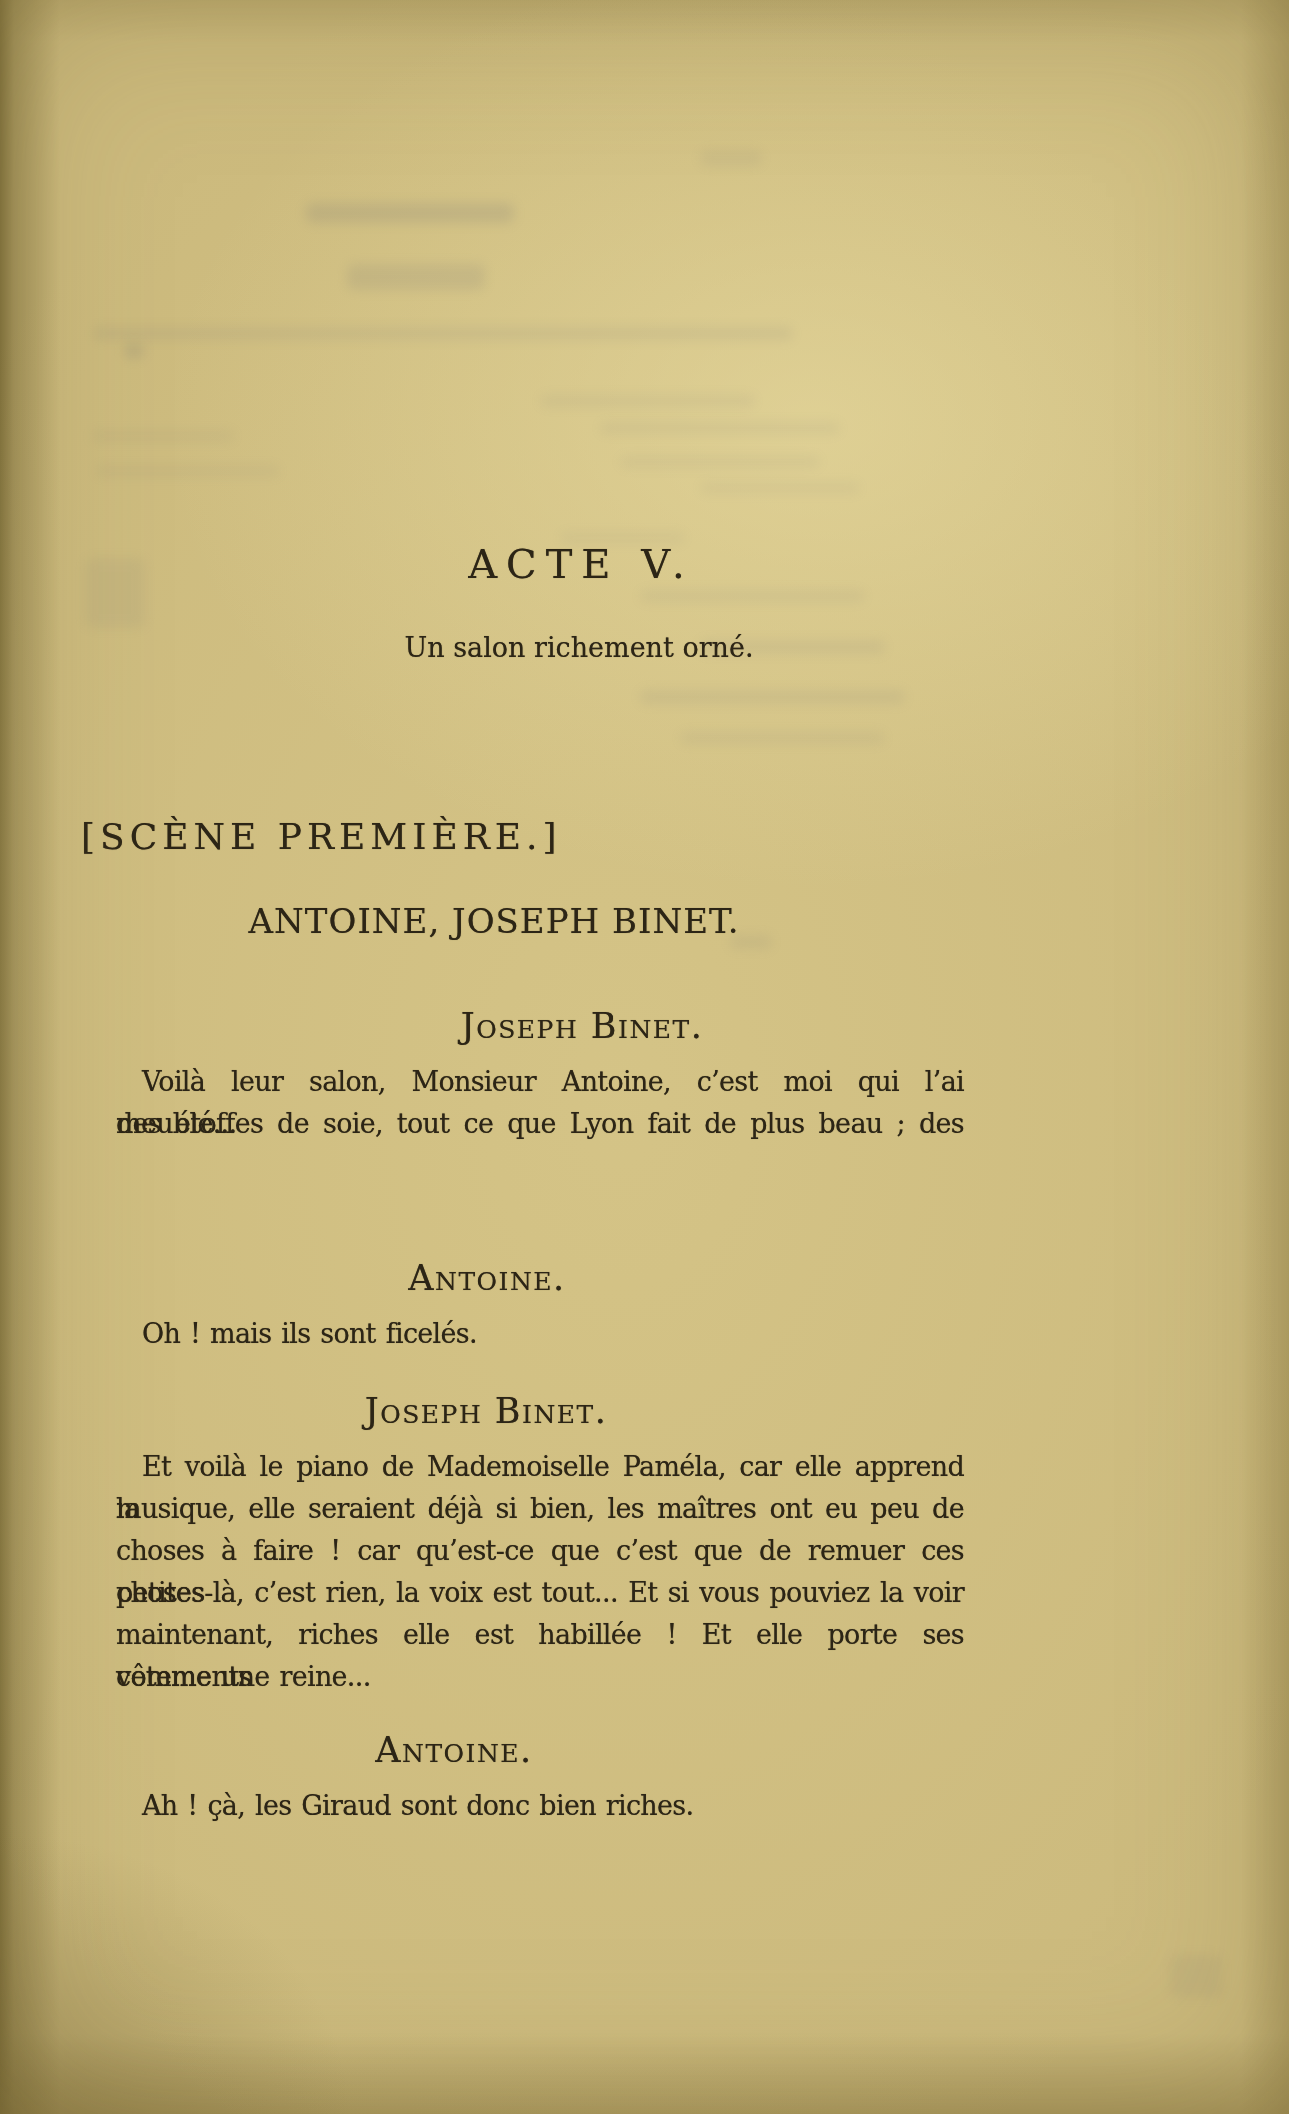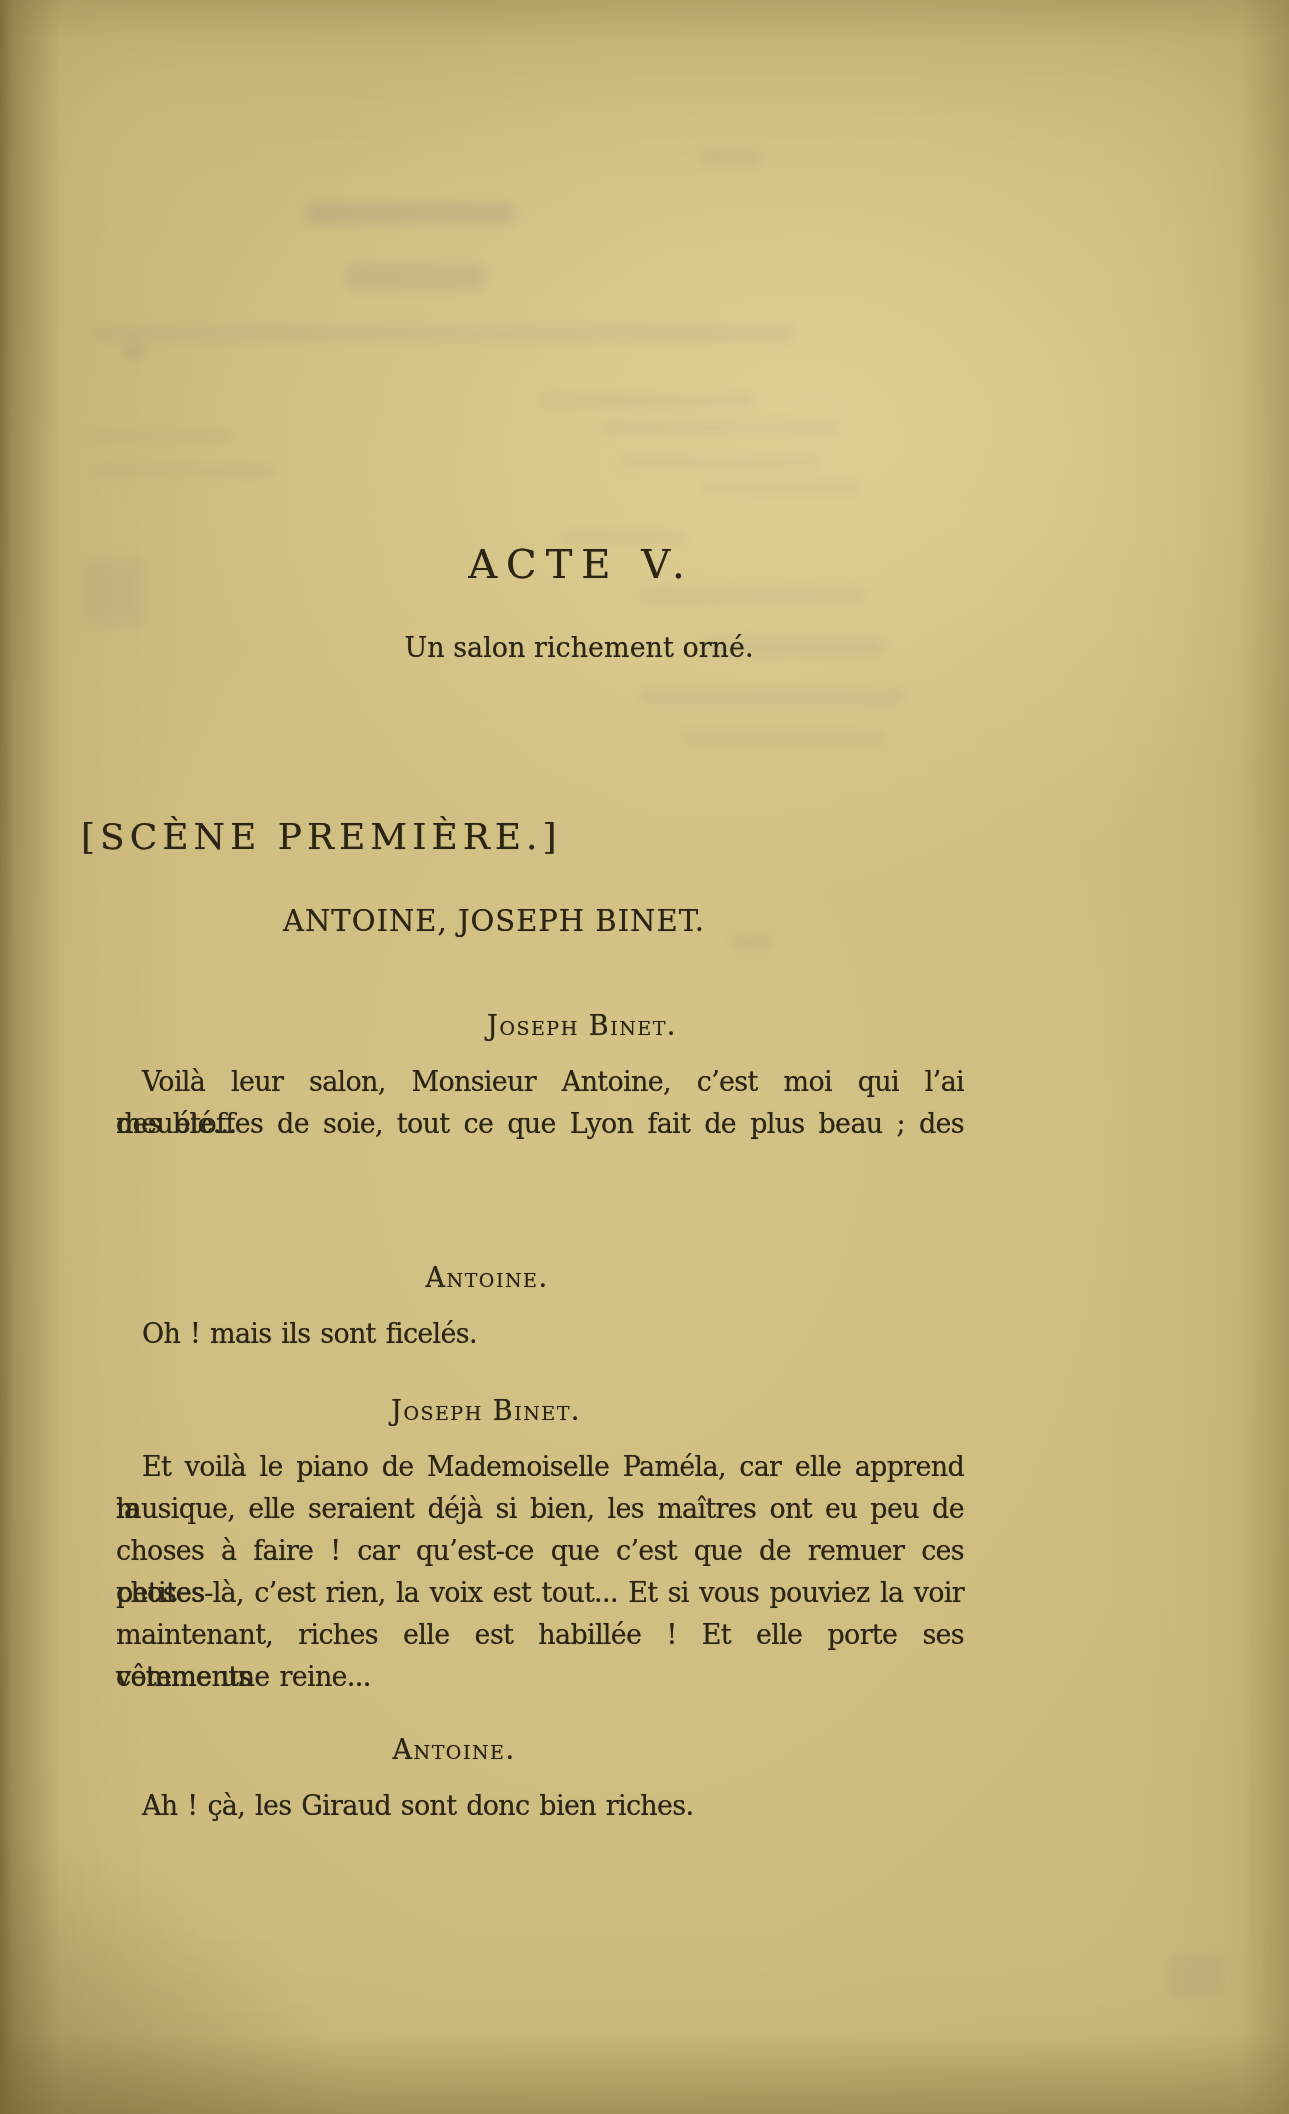--- a/index.html
+++ b/index.html
@@ -36,26 +36,26 @@
   .stage-direction{
     position:absolute;width:100%;text-align:center;
     font-size:27px;line-height:34px;white-space:nowrap;
   }
   .scene-heading{
     position:absolute;width:100%;text-align:left;
     font-size:36px;letter-spacing:5px;line-height:50px;white-space:nowrap;
   }
   .scene-characters{
     position:absolute;width:100%;text-align:center;
-    font-size:29px;letter-spacing:1px;line-height:36px;white-space:nowrap;
+    font-size:34px;letter-spacing:1px;line-height:36px;white-space:nowrap;
   }
   .speech{position:absolute;width:100%;}
   .speaker{
     display:block;text-align:center;
-    font-variant:small-caps;font-size:27px;letter-spacing:1.5px;line-height:34px;
+    font-variant:small-caps;font-size:35px;letter-spacing:1.5px;line-height:34px;
     position:relative;white-space:nowrap;
   }
   .lines{margin-top:18px;}
   .bline{
     font-size:27px;line-height:42px;height:42px;
     letter-spacing:-0.7px;word-spacing:2px;
     text-align:justify;text-align-last:justify;
     overflow:visible;white-space:normal;
   }
   .bline.last{text-align-last:left;}

